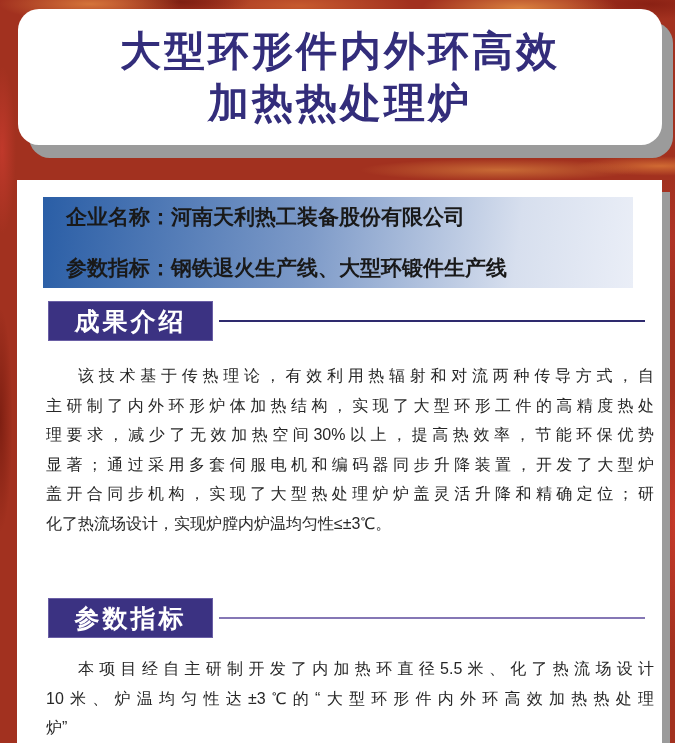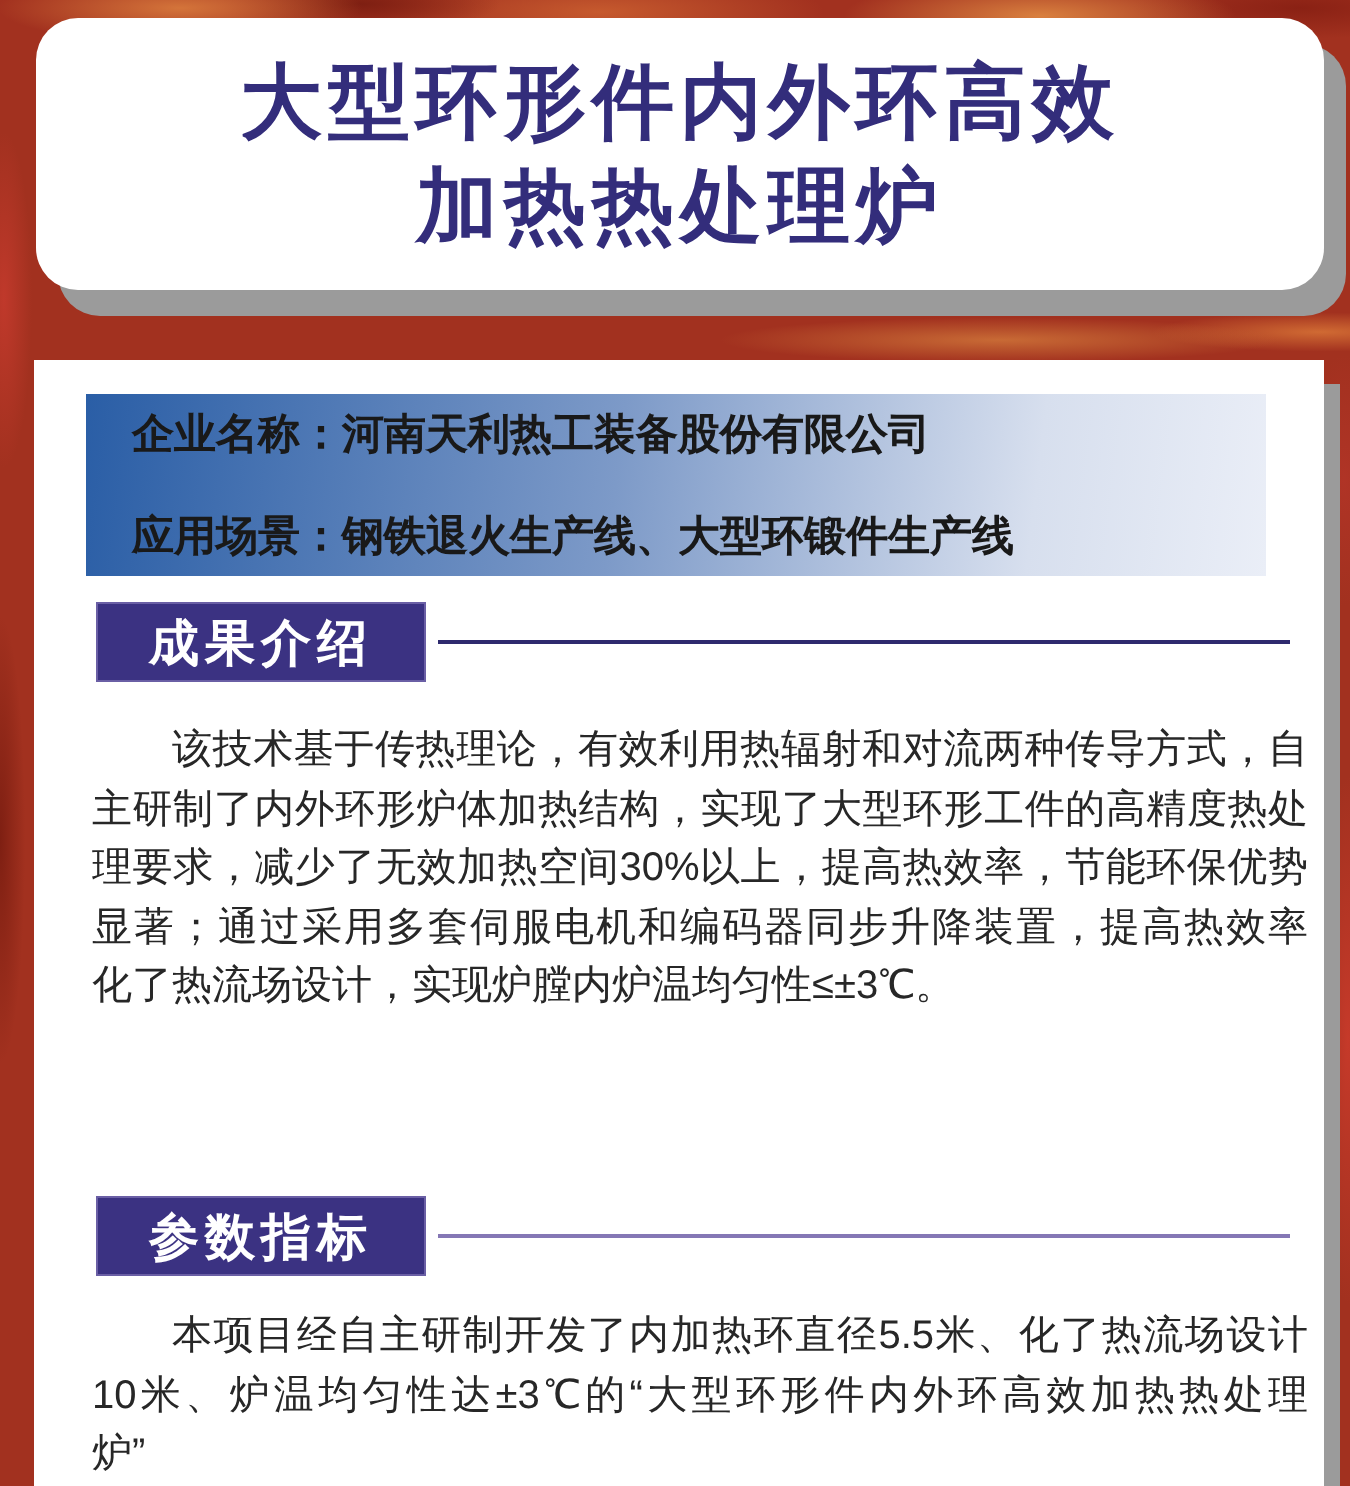--- a/index.html
+++ b/index.html
@@ -49,21 +49,21 @@
   .header-box {
     width:165px; height:40px; background:#3b3282; border:1px solid #6a5fa5;
     box-sizing:border-box; display:flex; align-items:center; justify-content:center;
     color:#ffffff; font-size:25px; font-weight:bold; letter-spacing:3px;
   }
   .divider { flex:1; height:2px; margin-left:6px; }
   .divider.intro  { background:#2e2a6e; }
   .divider.params { background:#8577b5; }
   .para {
     position:absolute; left:29px; width:608px;
-    font-size:20px; line-height:29.5px; color:#272727;
+    font-size:16px; line-height:29.5px; color:#272727;
   }
   .para.intro  { top:181px; }
   .para.params { top:474px; }
   .tline { text-align:justify; text-align-last:justify; }
   .tline.first { text-indent:2em; }
   .tline.last  { text-align-last:left; }
 </style>
 </head>
 <body>
 
@@ -72,36 +72,37 @@
   <div class="title-line">加热热处理炉</div>
 </div>
 
 <div class="content-card">
 
   <div class="info-box">
     <div class="info-row">
       <span>企业名称：</span><span>河南天利热工装备股份有限公司</span>
     </div>
     <div class="info-row">
-      <span>应用场景：</span><span>钢铁退火生产线、大型环锻件生产线</span>
+      <span>参数指标：</span><span>钢铁退火生产线、大型环锻件生产线</span>
     </div>
   </div>
 
   <div class="section-row intro">
     <div class="header-box">
       <span>成果介绍</span>
     </div>
     <div class="divider intro"></div>
   </div>
 
   <div class="para intro">
       <div class="tline first">该技术基于传热理论，有效利用热辐射和对流两种传导方式，自</div>
       <div class="tline">主研制了内外环形炉体加热结构，实现了大型环形工件的高精度热处</div>
       <div class="tline">理要求，减少了无效加热空间30%以上，提高热效率，节能环保优势</div>
-      <div class="tline">显著；通过采用多套伺服电机和编码器同步升降装置，提高热效率</div>
+      <div class="tline">显著；通过采用多套伺服电机和编码器同步升降装置，开发了大型炉</div>
+      <div class="tline">盖开合同步机构，实现了大型热处理炉炉盖灵活升降和精确定位；研</div>
       <div class="tline last">化了热流场设计，实现炉膛内炉温均匀性≤±3℃。</div>
     </div>
 
   <div class="section-row params">
     <div class="header-box">
       <span>参数指标</span>
     </div>
     <div class="divider params"></div>
   </div>
 

